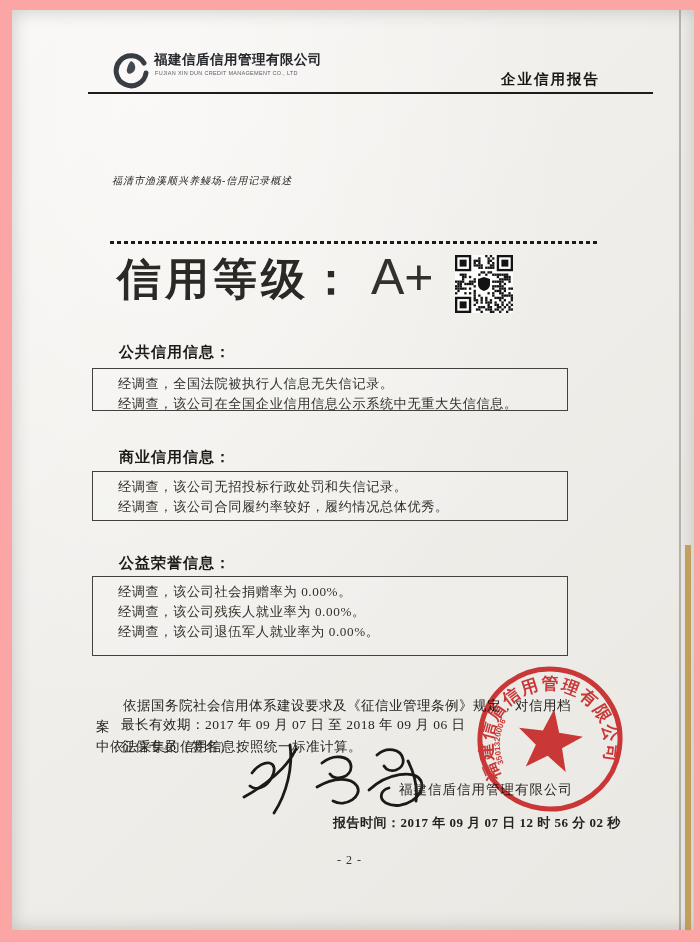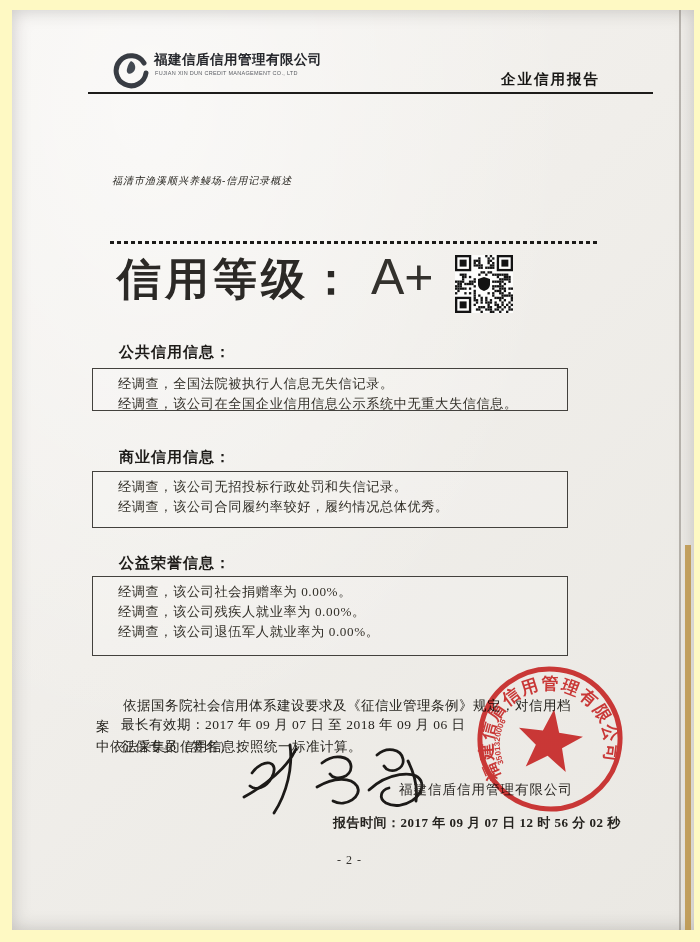--- a/index.html
+++ b/index.html
@@ -1,18 +1,18 @@
 <!DOCTYPE html>
 <html><head>
 <meta charset="utf-8">
 <style>
   html,body { margin:0; padding:0; background:#222; }
   .scan {
     position:relative; width:700px; height:942px; margin:0 auto;
-    background:#fef9c3; overflow:hidden;
+    background:#fca5a5; overflow:hidden;
     font-family:"Liberation Serif","DejaVu Serif",serif;
     color:#2e2c29;
   }
   .paper {
     position:absolute; left:12px; top:10px; width:682px; height:920px;
     background:
       radial-gradient(ellipse at 20% 10%, rgba(255,255,255,.55), rgba(255,255,255,0) 55%),
       linear-gradient(135deg,#f5f3f0 0%, #f0eeea 45%, #eae8e3 100%);
     box-shadow: inset 0 0 18px rgba(60,55,50,.25);
   }
@@ -43,21 +43,21 @@
 
   .qr-box { left:455px; top:255px; width:58px; height:58px; }
 
   .sec-head { left:95px; font-size:15px; font-weight:bold; letter-spacing:1px; color:#1e1c19;margin-left:24px; }
   .sec-head.s1 { top:343px; } .sec-head.s2 { top:448px; } .sec-head.s3 { top:554px; }
 
   .info-box { left:92px; width:476px; border:1.4px solid #43413d;
     padding:5px 8px 0 25px; box-sizing:border-box; background:rgba(255,255,255,.15); }
   .info-box .bl { font-size:13.2px; line-height:20px; color:#333029; letter-spacing:.6px; white-space:nowrap; }
   .box1 { top:368px; height:43px; }
-  .box2 { top:471px; height:57px; }
+  .box2 { top:471px; height:50px; }
   .box3 { top:576px; height:80px; }
 
   .closing { left:96px; top:676px; width:486px; font-size:13.5px; line-height:20.5px;
     color:#26241f; letter-spacing:.5px;margin-top:20px; }
   .closing .indent { text-indent:27px; }
   .validity { left:121px; top:716px; font-size:13.5px; color:#26241f; letter-spacing:.5px; }
   .signer   { left:121px; top:738px; font-size:13.5px; color:#26241f; letter-spacing:.5px; }
 
   .signature { left:238px; top:733px; width:205px; height:88px; }
 

